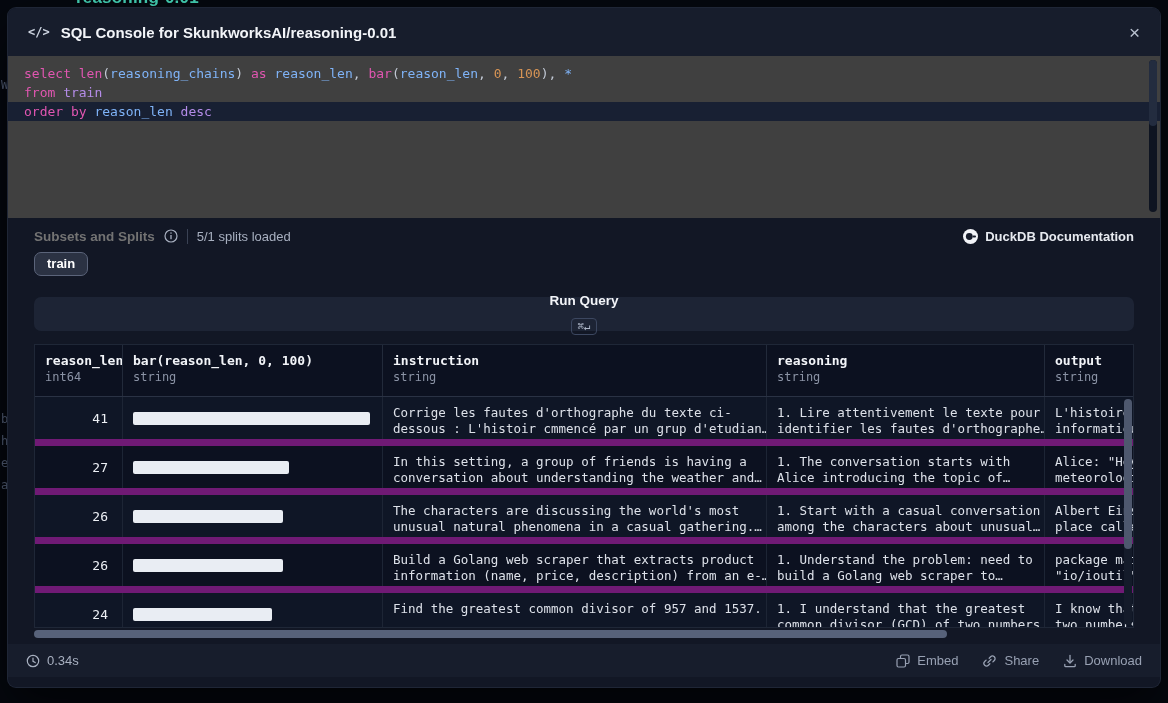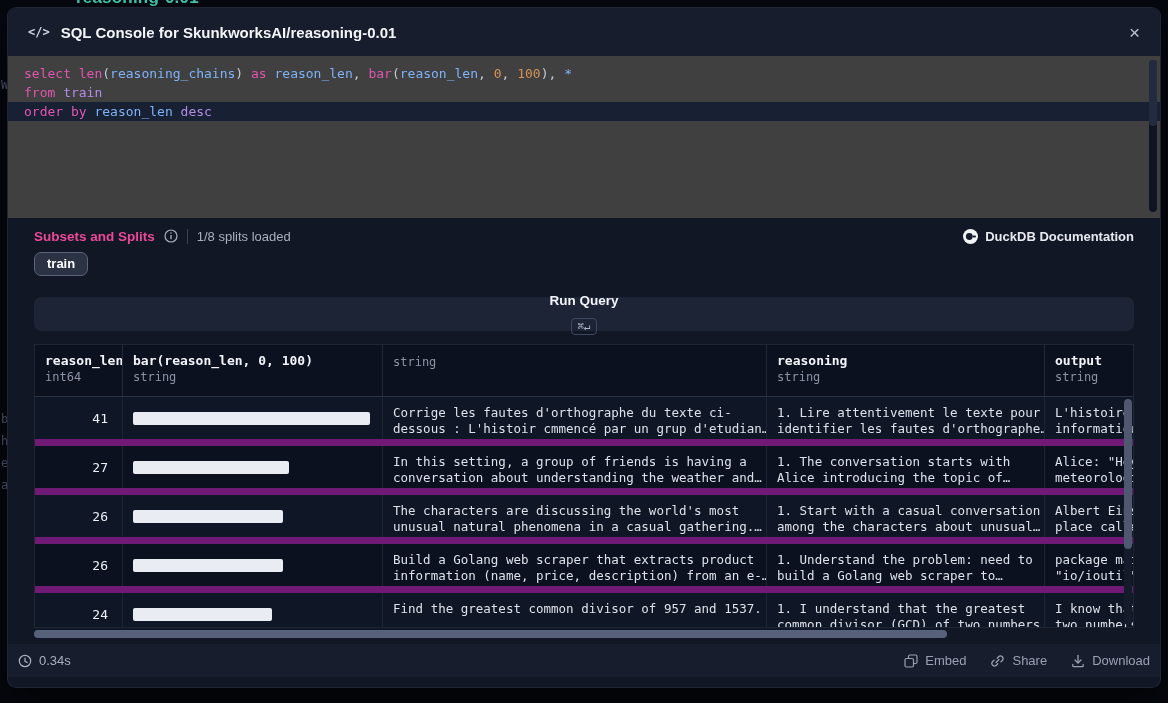--- a/index.html
+++ b/index.html
@@ -27,21 +27,21 @@
   .tk-kw { color:#e156b1; } .tk-fn { color:#e156b1; }
   .tk-id { color:#7fb3f7; } .tk-id2 { color:#b48ce8; }
   .tk-num { color:#d79455; } .tk-p { color:#c3cad6; } .tk-op { color:#7fb3f7; }
   .ed-scroll { position:absolute; right:3px; top:4px; width:8px; height:152px; border-radius:4px; background:#0e1421; }
   .ed-scroll-thumb { width:8px; height:66px; border-radius:4px; background:#232c3f; }
 
   
   .content { padding:0 26px; flex:1; display:flex; flex-direction:column; overflow:hidden; }
 
   .subsets-row { margin-top:10px; display:flex; align-items:center; gap:9px; height:22px; }
-  .subsets-label { font-size:13.5px; font-weight:700; color:#ec4899; }
+  .subsets-label { font-size:13.5px; font-weight:700; color:#737373; }
   .icon-btn { background:none; border:none; cursor:pointer; display:flex; align-items:center; padding:0; }
   .divider { width:1px; height:15px; background:#3a4254; }
   .subsets-status { font-size:13px; color:#a8b0c0; }
   .doc-link { margin-left:auto; display:flex; align-items:center; gap:7px; color:#e7eaf0; font-size:13px; font-weight:600; text-decoration:none; cursor:pointer; background:none; border:none; font-family:"Liberation Sans", sans-serif; }
 
   .chip-row { margin-top:8px; }
   .chip { display:inline-flex; align-items:center; padding:3px 12px 4px; background:#2b3243; border:1px solid #5b647a; border-radius:7px;
           color:#fff; font-size:13px; font-weight:600; cursor:pointer; font-family:"Liberation Sans", sans-serif; }
 
   .run-btn { margin-top:21px; height:34px; flex-shrink:0; background:#1d2435; border:none; border-radius:7px; display:flex; align-items:center;
@@ -60,21 +60,21 @@
   .num-cell { display:flex; align-items:center; justify-content:flex-end; font-family:"DejaVu Sans Mono", monospace; font-size:13px; color:#edf0f5; padding-right:14px; }
   .bar-cell { display:flex; align-items:center; }
   .bar { height:13px; background:#e9edf3; border-radius:2px; }
   .text-cell { font-family:"DejaVu Sans Mono", monospace; font-size:12.5px; line-height:15.5px; color:#dde1e9; white-space:pre; }
   .vsb { position:absolute; right:1px; top:54px; bottom:2px; width:8px; background:#141b2a; border-radius:4px; }
   .vsb-thumb { width:8px; height:150px; background:#4e586e; border-radius:4px; }
   .hsb { margin-top:2px; height:8px; position:relative; flex-shrink:0; }
   .hsb-thumb { position:absolute; left:0; top:0; height:8px; width:83%; background:#57627a; border-radius:4px; cursor:pointer; }
 
   
-  .footer { height:33px; background:#171d2c; display:flex; align-items:center; padding:0 10px; margin-top:6px; margin-bottom:10px; flex-shrink:0; }
+  .footer { height:33px; background:#171d2c; display:flex; align-items:center; padding:0 18px; margin-top:6px; margin-bottom:10px; flex-shrink:0; }
   .time { display:flex; align-items:center; gap:7px; color:#a8b0c0; font-size:13px; }
   .footer-actions { margin-left:auto; display:flex; align-items:center; gap:24px; }
   .action { display:flex; align-items:center; gap:7px; color:#98a1b3; font-size:13px; background:none; border:none; cursor:pointer; font-family:"Liberation Sans", sans-serif; }
   svg { display:block; }
 </style>
 </head>
 <body>
 
 <div class="top-frag">reasoning-0.01</div>
 <span class="left-frag" style="top:78px">W</span>
@@ -107,21 +107,21 @@
     <div class="subsets-row">
       <span class="subsets-label">Subsets and Splits</span>
       <button class="icon-btn">
         <svg width="14" height="14" viewBox="0 0 14 14">
             <circle cx="7" cy="7" r="6" fill="none" stroke="#a8b0c0" stroke-width="1.2"></circle>
             <rect x="6.35" y="6" width="1.3" height="4.2" fill="#a8b0c0"></rect>
             <rect x="6.35" y="3.4" width="1.3" height="1.3" fill="#a8b0c0"></rect>
           </svg>
       </button>
       <span class="divider"></span>
-      <span class="subsets-status">1/8 splits loaded</span>
+      <span class="subsets-status">5/1 splits loaded</span>
       <button class="doc-link">
         <svg width="15" height="15" viewBox="0 0 15 15">
             <circle cx="7.5" cy="7.5" r="7.5" fill="#f2f4f8"></circle>
             <circle cx="6.3" cy="7.5" r="3.4" fill="#171d2c"></circle>
             <rect x="9.6" y="6.6" width="3.4" height="1.8" rx="0.9" fill="#171d2c"></rect>
           </svg>
         <span>DuckDB Documentation</span>
       </button>
     </div>
 
@@ -138,20 +138,21 @@
       <div class="thead">
           <div class="th" style="width: 88px;">
             <div class="th-name">reason_len</div>
             <div class="th-type">int64</div>
           </div>
           <div class="th" style="width: 260px;">
             <div class="th-name">bar(reason_len, 0, 100)</div>
             <div class="th-type">string</div>
           </div>
           <div class="th" style="width: 384px;">
+            <div class="th-name">instruction</div>
             <div class="th-type">string</div>
           </div>
           <div class="th" style="width: 278px;">
             <div class="th-name">reasoning</div>
             <div class="th-type">string</div>
           </div>
           <div class="th" style="width: 140px;">
             <div class="th-name">output</div>
             <div class="th-type">string</div>
           </div>

